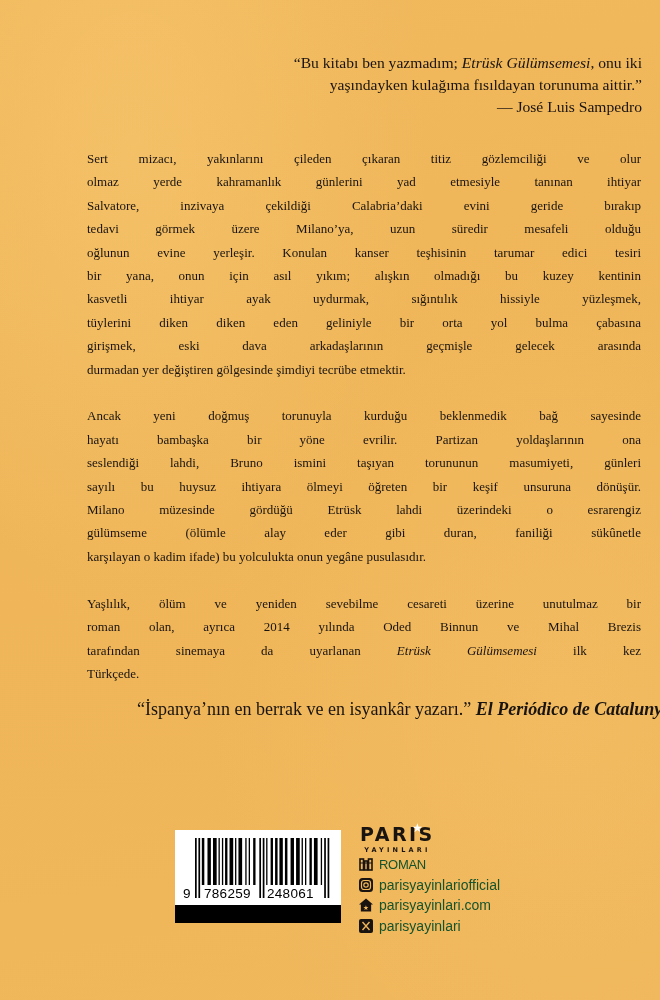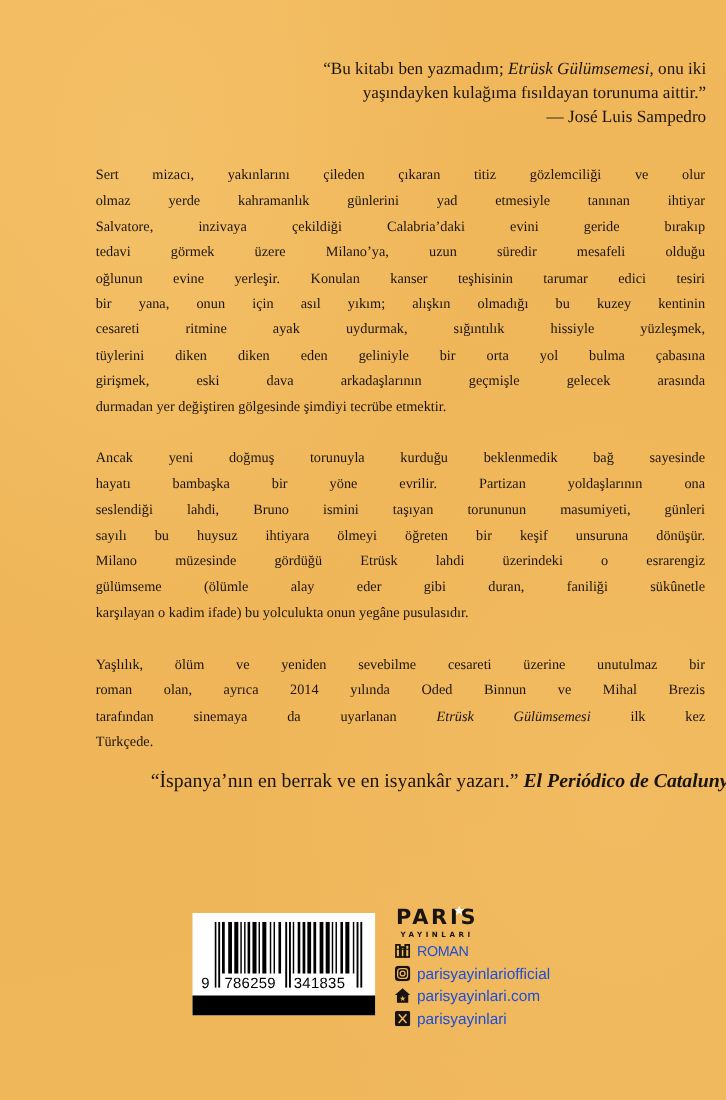--- a/index.html
+++ b/index.html
@@ -55,21 +55,21 @@
   }
   .brand {
     position: absolute; left: 360px; top: 812px;
     font-family: "DejaVu Sans", sans-serif; color: #1a1410; margin-top: 12px;
   }
   .brand .logo-name { font-weight: bold; font-size: 19px; letter-spacing: 2.5px; line-height: 20px; position: relative; }
   .brand .logo-star { position: absolute; left: 52px; top: -6px; color: #fff; font-size: 12px; }
   .brand .logo-sub { font-size: 6.5px; font-weight: bold; letter-spacing: 3.2px; line-height: 10px; margin-top: 1px; text-align: center; }
   .info-list {
     position: absolute; left: 359px; top: 854px;
-    font-family: "Liberation Sans", sans-serif; font-size: 14px; color: #1d4ed8;
+    font-family: "Liberation Sans", sans-serif; font-size: 14px; color: #14532d;
   }
   .info-item { display: flex; align-items: center; height: 20.5px; }
   .info-item .icon { width: 14px; height: 14px; margin-right: 6px; display: inline-flex; align-items: center; justify-content: center; }
   .info-item .label-roman { letter-spacing: -0.3px; font-size: 13px; }
 </style>
 </head>
 <body>
 
 <div class="epigraph">
   <span class="line l1"><span>“Bu kitabı ben yazmadım; </span><em>Etrüsk Gülümsemesi</em><span>, onu iki</span></span>
@@ -78,21 +78,21 @@
 </div>
 
 <div class="body-text">
   <p>
     <span class="line">Sert mizacı, yakınlarını çileden çıkaran titiz gözlemciliği ve olur</span>
     <span class="line">olmaz yerde kahramanlık günlerini yad etmesiyle tanınan ihtiyar</span>
     <span class="line">Salvatore, inzivaya çekildiği Calabria’daki evini geride bırakıp</span>
     <span class="line">tedavi görmek üzere Milano’ya, uzun süredir mesafeli olduğu</span>
     <span class="line">oğlunun evine yerleşir. Konulan kanser teşhisinin tarumar edici tesiri</span>
     <span class="line">bir yana, onun için asıl yıkım; alışkın olmadığı bu kuzey kentinin</span>
-    <span class="line">cesareti ritmine ayak uydurmak, sığıntılık hissiyle yüzleşmek,</span>
+    <span class="line">kasvetli ihtiyar ayak uydurmak, sığıntılık hissiyle yüzleşmek,</span>
     <span class="line">tüylerini diken diken eden geliniyle bir orta yol bulma çabasına</span>
     <span class="line">girişmek, eski dava arkadaşlarının geçmişle gelecek arasında</span>
     <span class="line last">durmadan yer değiştiren gölgesinde şimdiyi tecrübe etmektir.</span>
   </p>
   <p>
     <span class="line">Ancak yeni doğmuş torunuyla kurduğu beklenmedik bağ sayesinde</span>
     <span class="line">hayatı bambaşka bir yöne evrilir. Partizan yoldaşlarının ona</span>
     <span class="line">seslendiği lahdi, Bruno ismini taşıyan torununun masumiyeti, günleri</span>
     <span class="line">sayılı bu huysuz ihtiyara ölmeyi öğreten bir keşif unsuruna dönüşür.</span>
     <span class="line">Milano müzesinde gördüğü Etrüsk lahdi üzerindeki o esrarengiz</span>
@@ -141,21 +141,21 @@
         <rect x="83.8" y="0" width="1" height="47"></rect>
         <rect x="87.2" y="0" width="1.8" height="47"></rect>
         <rect x="90.60000000000001" y="0" width="2.8" height="47"></rect>
         <rect x="95.80000000000001" y="0" width="1" height="47"></rect>
         <rect x="98.4" y="0" width="1.3" height="60"></rect>
         <rect x="101" y="0" width="1.3" height="60"></rect>
       </g>
   </svg>
   <span class="digits d-first">9</span>
   <span class="digits d-mid">786259</span>
-  <span class="digits d-last">341835</span>
+  <span class="digits d-last">248061</span>
   <div class="barcode-strip"></div>
 </div>
 
 <div class="brand">
   <div class="logo-name"><span>PARIS</span><span class="logo-star">★</span></div>
   <div class="logo-sub">YAYINLARI</div>
 </div>
 
 <div class="info-list">
   <div class="info-item">

